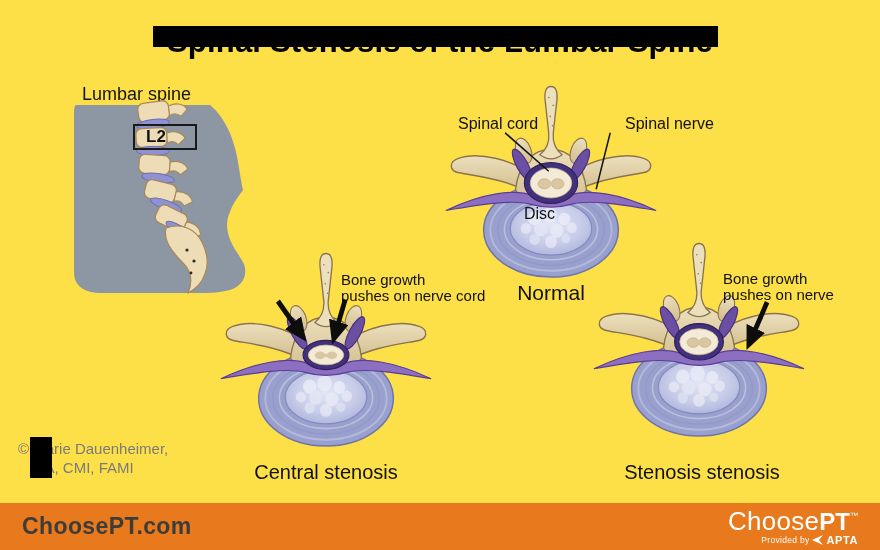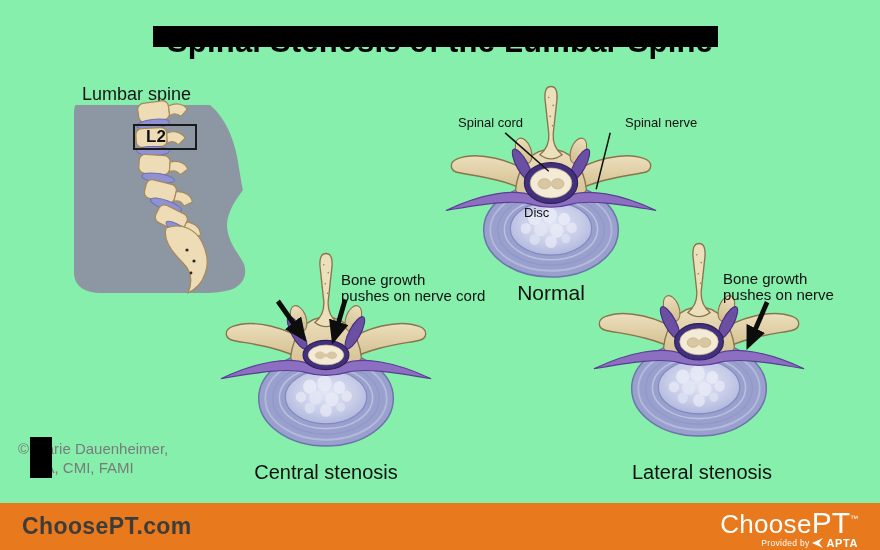--- a/index.html
+++ b/index.html
@@ -1,38 +1,38 @@
 <!DOCTYPE html>
 <html><head>
 <meta charset="utf-8">
 <style>
   * { margin:0; padding:0; box-sizing:border-box; }
   body { background:#ffffff; font-family:"Liberation Sans", sans-serif; }
-  .stage { position:relative; width:880px; height:550px; background:#86efac; overflow:hidden; }
+  .stage { position:relative; width:880px; height:550px; background:#fde047; overflow:hidden; }
 
   
   .title { position:absolute; left:0; right:0; top:24px; text-align:center;
            font-size:31px; font-weight:bold; color:#000; letter-spacing:0.2px; }
   .title-bar { position:absolute; left:153px; top:26px; width:565px; height:21px; background:#000; }
 
   
   .lumbar-label { position:absolute; left:82px; top:84px; font-size:18px; color:#151515; }
   .overview-svg { position:absolute; left:66px; top:100px; }
   .l2-box { position:absolute; left:133px; top:124px; width:64px; height:26px;
             border:2px solid #1a1a1a; }
   .l2-box span { display:block; padding-left:11px; font-size:17px; font-weight:600;
                  line-height:22px; color:#111; }
 
   
   .vert { position:absolute; }
   .vert-normal  { left:440px; top:85px;  width:222px; height:196px; }
   .vert-central { left:215px; top:252px; width:222px; height:198px; }
   .vert-lateral { left:588px; top:242px; width:222px; height:198px; }
 
-  .lbl { position:absolute; font-size:13px; color:#111; }
+  .lbl { position:absolute; font-size:16px; color:#111; }
   .lbl-spinal-cord  { left:458px; top:115px; }
   .lbl-spinal-nerve { left:625px; top:115px; }
   .lbl-disc         { left:524px; top:205px; }
 
   .caption { position:absolute; text-align:center; color:#111; }
   .caption-normal  { left:440px; top:281px; width:222px; font-size:21px; }
   .caption-central { left:215px; top:461px; width:222px; font-size:20px; }
   .caption-lateral { left:588px; top:461px; width:228px; font-size:20px; }
 
   .annot { position:absolute; font-size:15px; line-height:15.5px; color:#111; }
@@ -44,21 +44,21 @@
   .credit-line2 { margin-left:14px; }
   .credit-blackbox { position:absolute; left:30px; top:437px; width:22px; height:41px; background:#000; }
 
   
   .footer { position:absolute; left:0; top:503px; width:880px; height:47px; background:#E8791D; }
   .footer-site { position:absolute; left:22px; top:10px; font-size:23px; font-weight:600;
                  letter-spacing:0.4px; color:#3c3c3a; }
   .brand { position:absolute; right:22px; top:3px; text-align:right; color:#fff; }
   .brand-row { white-space:nowrap; }
   .b-choose { font-size:26px; font-weight:300; letter-spacing:0.3px;text-align:center; }
-  .b-pt { font-size:30px; font-weight:400; }
+  .b-pt { font-size:24px; font-weight:700; }
   .b-tm { font-size:8px; vertical-align:12px; }
   .provided { display:flex; align-items:center; justify-content:flex-end; gap:3px; margin-top:-3px; }
   .pb { font-size:8.5px; letter-spacing:0.3px; }
   .apta { font-size:11px; font-weight:800; letter-spacing:0.6px; }
 
   .defs-svg { position:absolute; width:0; height:0; }
 </style>
 </head>
 <body>
 
@@ -204,21 +204,21 @@
 
   <svg class="vert vert-lateral" viewBox="0 0 300 250" preserveAspectRatio="none">
     <use href="#vertBase"></use>
     <use href="#canalLateral"></use>
     <line x1="242" y1="76" x2="218" y2="128" stroke="#0d0d0d" stroke-width="6.5" marker-end="url(#ah)"></line>
   </svg>
   <div class="annot annot-lateral">
     <div>Bone growth</div>
     <div>pushes on nerve</div>
   </div>
-  <div class="caption caption-lateral">Lateral stenosis</div>
+  <div class="caption caption-lateral">Stenosis stenosis</div>
 
   <div class="credit">
     <div>© Marie Dauenheimer,</div>
     <div class="credit-line2">MA, CMI, FAMI</div>
   </div>
   <div class="credit-blackbox"></div>
 
   <div class="footer">
     <div class="footer-site">ChoosePT.com</div>
     <div class="brand">

